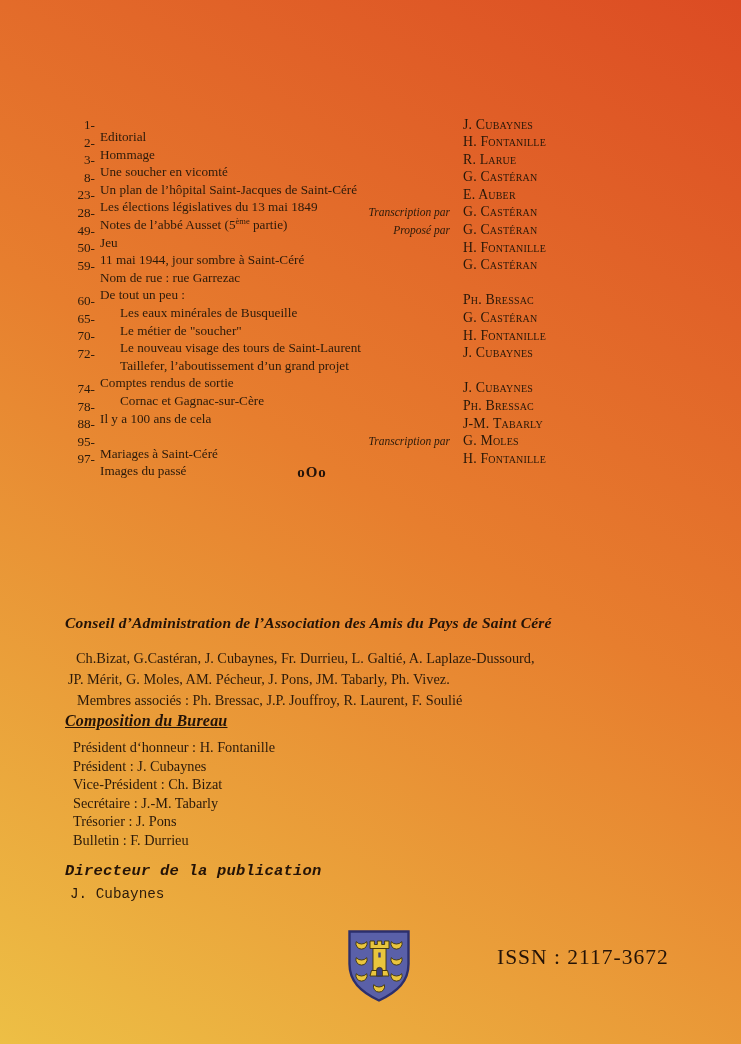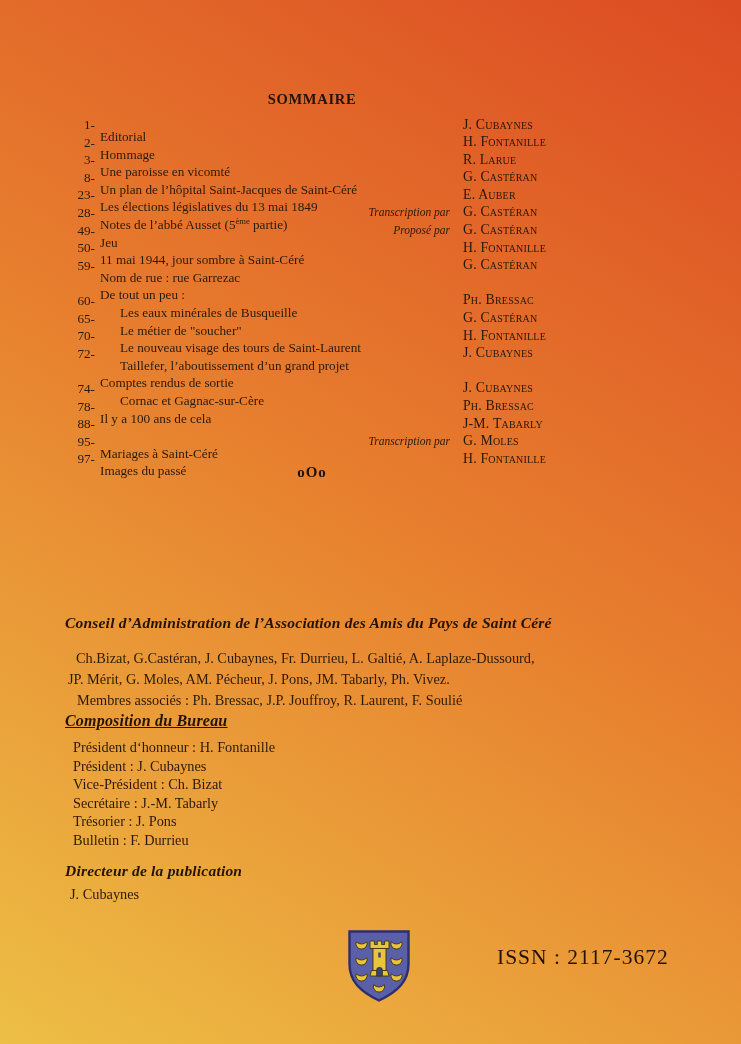--- a/index.html
+++ b/index.html
@@ -39,50 +39,49 @@
     color:#241307;letter-spacing:.2px;
   }
   .conseil{top:614px;width:560px;}
   .conseil .lines{margin-top:6px;font-size:14.3px;line-height:21px;}
   .conseil .lines div:nth-child(1){padding-left:11px;margin-top:16px;}
   .conseil .lines div:nth-child(2){padding-left:3px;}
   .conseil .lines div:nth-child(3){padding-left:12px;}
   .bureau{top:712px;width:420px;}
   .bureau h2{font-size:16px;text-decoration:underline;}
   .bureau .lines{margin-top:8px;font-size:14.3px;line-height:18.6px;padding-left:8px;}
-  .directeur{top:862px;width:420px;}
+  .directeur{top:862px;width:420px;font-family:Liberation Mono, monospace;}
   .directeur .lines{margin-top:5px;font-size:14.3px;line-height:18px;padding-left:5px;}
   
   .coat{position:absolute;left:346px;top:929px;width:66px;height:76px;}
   .issn{
     position:absolute;left:497px;top:945px;font-size:21.5px;
     letter-spacing:1px;color:#241307;
   }
 </style>
 </head>
 <body>
 
 <div class="page" id="page" style="background: linear-gradient(212deg, rgb(220, 75, 35) 0%, rgb(231, 126, 46) 48%, rgb(237, 191, 69) 100%);">
 
-  <div class="sommaire-title">SOMMAIRE</div>
 
   <div class="toc" id="toc">
       <div class="row">
         <span class="num">1-</span>
         <span class="title">Editorial</span>
         <span class="author">J. Cubaynes</span>
       </div>
       <div class="row">
         <span class="num">2-</span>
         <span class="title">Hommage</span>
         <span class="author">H. Fontanille</span>
       </div>
       <div class="row">
         <span class="num">3-</span>
-        <span class="title">Une paroisse en vicomté</span>
+        <span class="title">Une soucher en vicomté</span>
         <span class="author">R. Larue</span>
       </div>
       <div class="row">
         <span class="num">8-</span>
         <span class="title">Un plan de l’hôpital Saint-Jacques de Saint-Céré</span>
         <span class="author">G. Castéran</span>
       </div>
       <div class="row">
         <span class="num">23-</span>
         <span class="title">Les élections législatives du 13 mai 1849</span>

